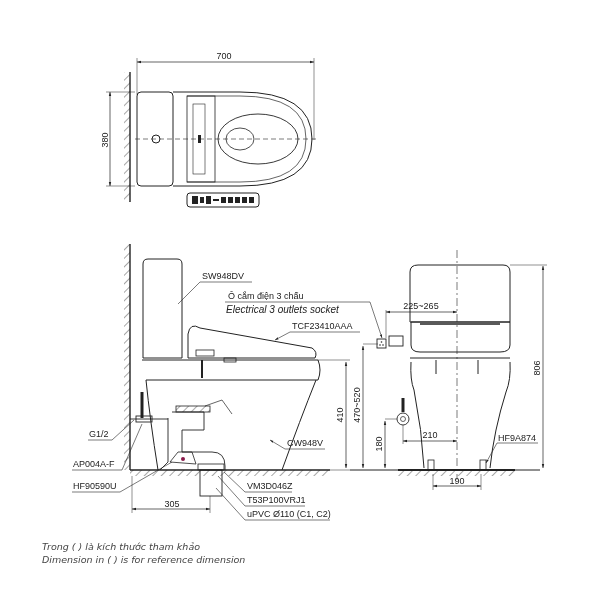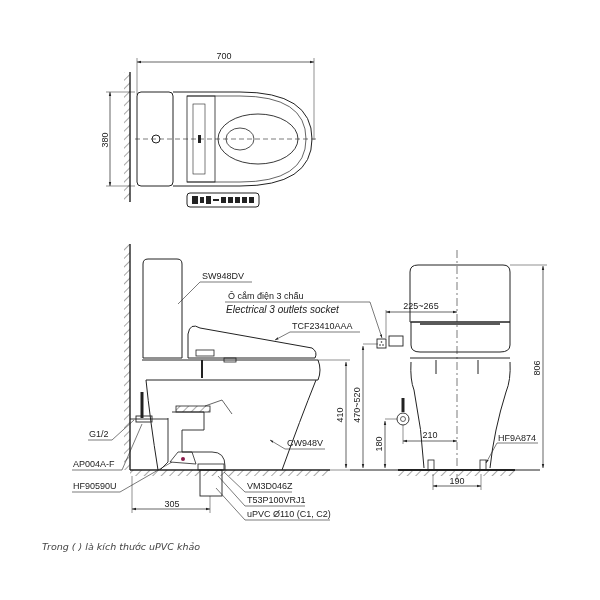--- a/index.html
+++ b/index.html
@@ -203,14 +203,15 @@
     <line x1="481" y1="474" x2="481" y2="490" stroke="#222" stroke-width="0.5"></line>
     <text class="dim" x="457" y="484" text-anchor="middle">190</text>
 
     <line x1="497" y1="443" x2="486" y2="463" stroke="#222" stroke-width="0.6" marker-end="url(#arr)"></line>
     <line x1="497" y1="443" x2="538" y2="443" stroke="#222" stroke-width="0.6"></line>
     <text class="lbl" x="498" y="441">HF9A874</text>
   </g>
 </svg>
 
 <div class="note">
-  <div>Trong ( ) là kích thước uPVC khảo</div>
+  <div>Trong ( ) là kích thước tham khảo</div>
+  <div>Dimension in ( ) is for reference dimension</div>
 </div>
 
 </body></html>

